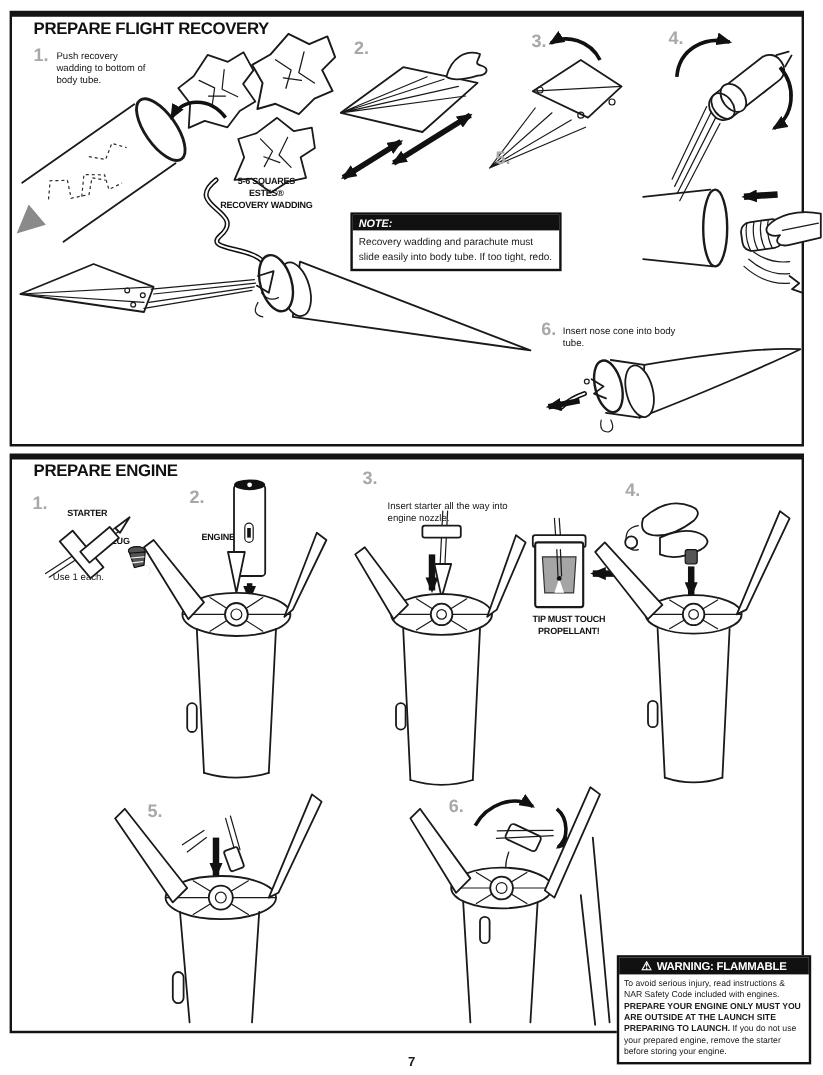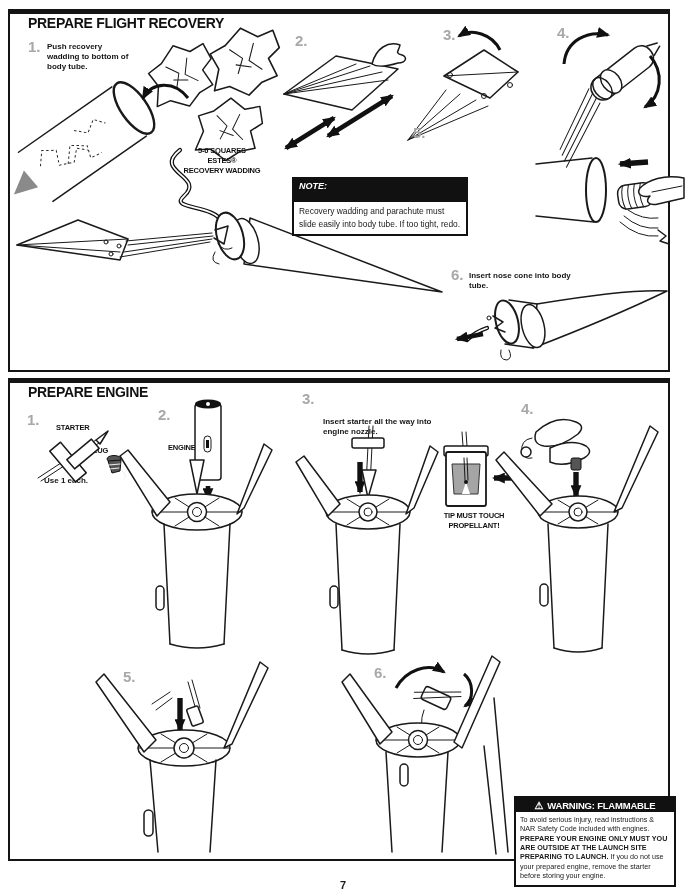--- a/index.html
+++ b/index.html
@@ -3,42 +3,42 @@
 <meta charset="utf-8">
 <style>
   html,body{margin:0;padding:0;background:#e8e8e8}
   .page{position:relative;width:686px;height:896px;background:#fff;margin:0 auto;
         font-family:"Liberation Sans",sans-serif;color:#1a1a1a;overflow:hidden}
   .sec{position:absolute;background:#fff;border:2px solid #141414;border-top-width:5px}
   #sec1{left:8px;top:9px;width:658px;height:356px}
   #sec2{left:8px;top:378px;width:658px;height:476px}
   .sec-title{position:absolute;font-weight:bold;font-size:14px;letter-spacing:-.3px;color:#111}
   .num{position:absolute;color:#a8a8a8;font-weight:bold;font-size:15px}
-  .cap{position:absolute;font-size:8px;line-height:1.25;color:#151515;font-weight:700}
+  .cap{position:absolute;font-size:8px;line-height:1.25;color:#151515;font-weight:400}
   .blabel{position:absolute;font-size:7.5px;font-weight:bold;color:#111;letter-spacing:-.2px}
   .center{text-align:center}
   svg.illo{position:absolute;overflow:visible}
   
   .ln{stroke:#1a1a1a;fill:none;stroke-width:1.5;stroke-linecap:round;stroke-linejoin:round}
   .thin{stroke:#1a1a1a;fill:none;stroke-width:1;stroke-linecap:round;stroke-linejoin:round}
   .wf{stroke:#1a1a1a;fill:#fff;stroke-width:1.5;stroke-linejoin:round}
   .kf{fill:#111;stroke:none}
   .wd{fill:#fff;stroke:none}
   .gf{fill:#a5a5a5;stroke:#333;stroke-width:1}
   .gyf{fill:#8a8a8a;stroke:none}
   .dkf{fill:#555;stroke:#111;stroke-width:1}
   .dot{stroke:#2a2a2a;fill:none;stroke-width:1;stroke-dasharray:2.5 2.5}
   .arr{stroke:#111;stroke-width:4.6;fill:none;stroke-linecap:butt}
   .arr2{stroke:#111;stroke-width:3;fill:none;stroke-linecap:butt}
   .arr3{stroke:#111;stroke-width:5.4;fill:none;stroke-linecap:butt}
   .cordk{stroke:#111;stroke-width:4.2;fill:none;stroke-linecap:round}
   .cordw{stroke:#fff;stroke-width:1.7;fill:none;stroke-linecap:round}
   
   #notebox{position:absolute;left:292px;top:177px;width:172px;border:2px solid #111;background:#fff}
-  .note-h{background:#111;color:#fff;font-style:italic;font-weight:bold;font-size:9px;padding:2px 5px 11px}
+  .note-h{background:#111;color:#fff;font-style:italic;font-weight:bold;font-size:9px;padding:2px 5px 1px}
   .note-b{font-size:8.4px;padding:3px 5px 4px;line-height:1.5;font-weight:500}
   #warnbox{position:absolute;left:514px;top:796px;width:158px;border:2px solid #111;background:#fff}
   .warn-h{background:#111;color:#fff;font-weight:bold;font-size:9.5px;display:flex;align-items:center;
           justify-content:center;gap:4px;padding:2px 0 1px;letter-spacing:-.2px}
   .warn-icon{font-size:10px;line-height:1}
   .warn-b{font-size:7.2px;line-height:1.3;padding:3px 4px 4px;font-weight:500}
   .pageno{position:absolute;left:0;width:686px;text-align:center;top:879px;font-weight:bold;font-size:11px}
 </style>
 </head>
 <body>

